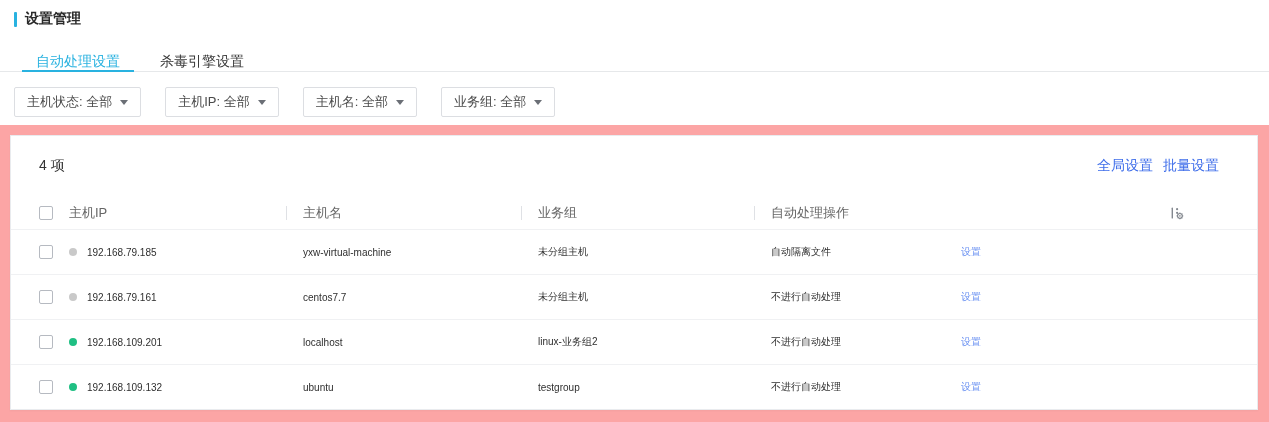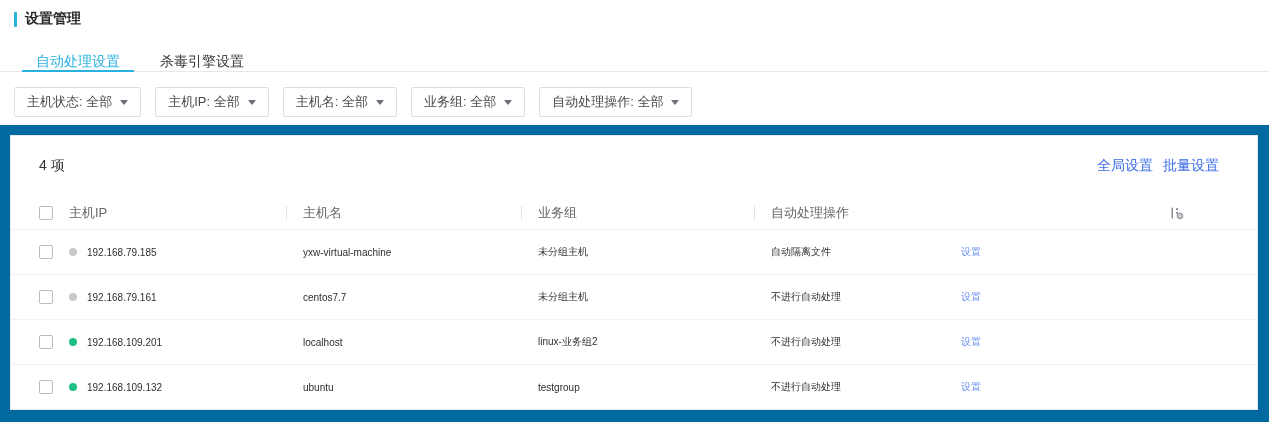--- a/index.html
+++ b/index.html
@@ -15,28 +15,28 @@
   }
   
   .page-header{ display:flex; align-items:center; padding:10px 0 0 14px; height:28px; }
   .title-accent{ width:3px; height:15px; background:var(--accent); margin-right:8px; border-radius:1px; }
   .page-title{ font-size:14px; font-weight:bold; color:#2b2b2b; }
   .tabbar{ display:flex; margin-top:16px; padding-left:22px; border-bottom:1px solid #e6e8ea; height:28px; }
   .tab{ padding:0 14px; margin-right:12px; font-size:14px; color:#3a3a3a; cursor:pointer;
         display:flex; align-items:flex-end; position:relative; }
   .tab.active{ color:var(--accent); }
   .tab.active::after{ content:""; position:absolute; left:0; right:0; bottom:-1px; height:2px; background:var(--accent); }
-  .filters{ display:flex; gap:14px; margin:15px 0 0 14px; height:30px; }
+  .filters{ display:flex; gap:24px; margin:15px 0 0 14px; height:30px; }
   .filter-btn{ display:flex; align-items:center; gap:8px; background:#fff; border:1px solid #dcdee2;
                border-radius:2px; padding:0 12px; height:30px; font-size:13px; color:#4a4a4a;
                font-family:inherit; cursor:pointer; }
   .caret{ width:0; height:0; border-left:4px solid transparent; border-right:4px solid transparent;
           border-top:5px solid #6b6f76; margin-top:1px; }
   
-  .content-section{ margin-top:8px; background:#0369a1; padding:10px 11px 12px 10px; height:297px; }
+  .content-section{ margin-top:8px; background:#fca5a5; padding:10px 11px 12px 10px; height:297px; }
   .card{ background:#fff; border:1px solid var(--border); height:275px;
          box-shadow:0 1px 2px rgba(0,0,0,0.04); }
   .card-top{ height:60px; display:flex; align-items:center; justify-content:space-between;
              padding:0 38px 0 28px; }
   .count{ font-size:14px; color:#333; }
   .top-links{ display:flex; gap:10px; }
   .top-links a{ color:var(--link); font-size:14px; text-decoration:none; cursor:pointer; }
   
   .trow{ display:grid; grid-template-columns:58px 217px 235px 233px 190px 267px 1fr; align-items:center; }
   .thead{ height:33px; color:var(--text-sub); font-size:13px;text-align:right; }
@@ -86,24 +86,20 @@
         <span class="caret"></span>
       </button>
       <button class="filter-btn">
         <span>主机名: 全部</span>
         <span class="caret"></span>
       </button>
       <button class="filter-btn">
         <span>业务组: 全部</span>
         <span class="caret"></span>
       </button>
-      <button class="filter-btn">
-        <span>自动处理操作: 全部</span>
-        <span class="caret"></span>
-      </button>
     </div>
 
   <div class="content-section">
     <div class="card">
 
       <div class="card-top">
         <div class="count">4 项</div>
         <div class="top-links">
           <a>全局设置</a>
           <a>批量设置</a>

